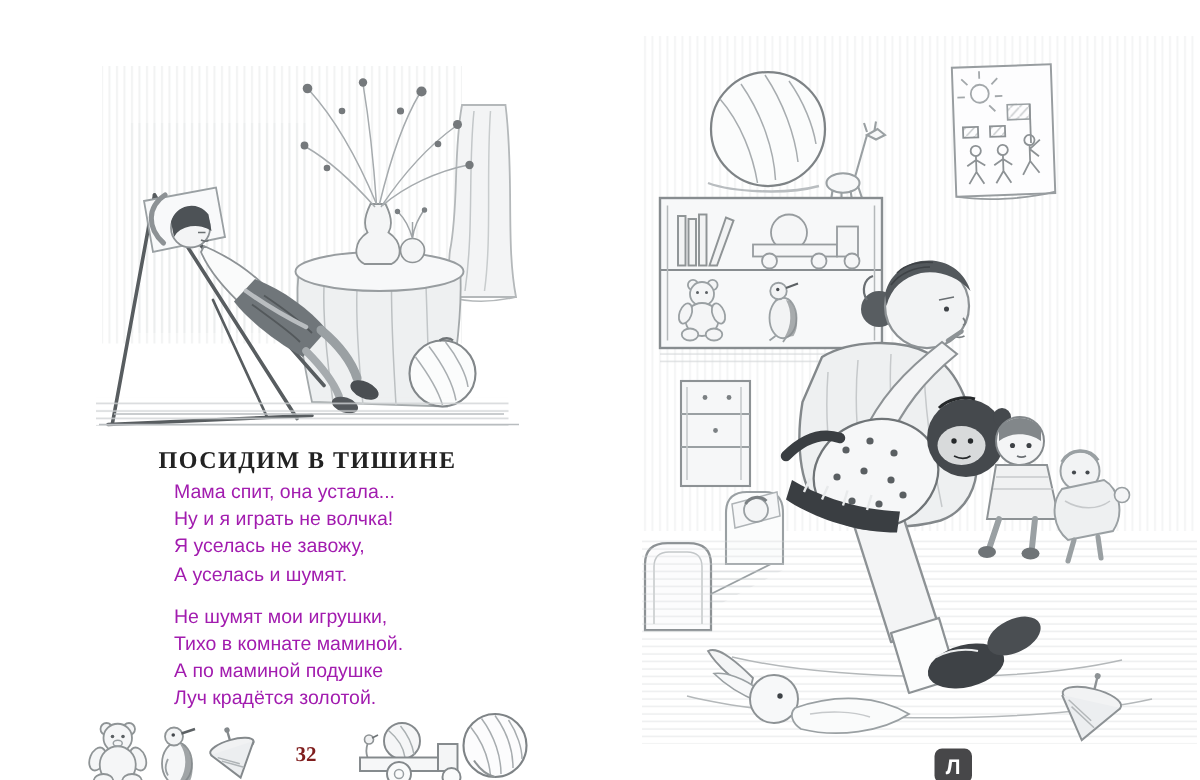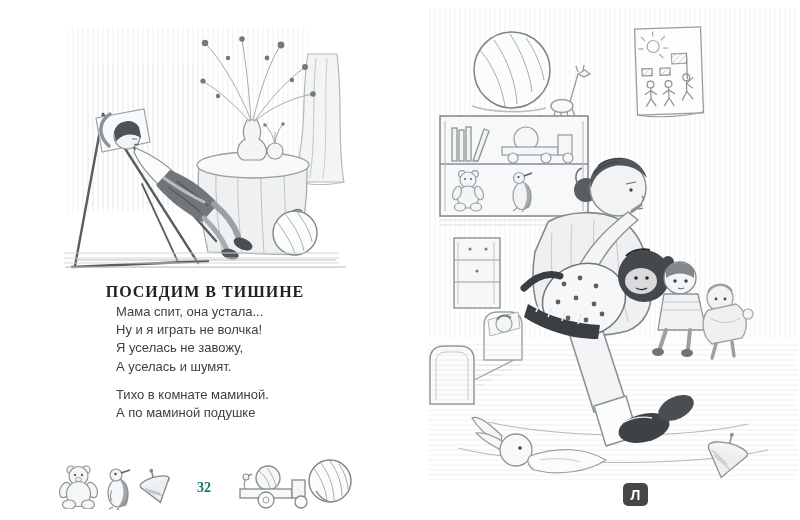--- a/index.html
+++ b/index.html
@@ -1,30 +1,30 @@
 <!DOCTYPE html>
 <html><head>
 <meta charset="utf-8">
 <style>
   html,body{margin:0;padding:0;}
   body{width:800px;height:520px;background:#ffffff;overflow:hidden;position:relative;
        font-family:"Liberation Sans",sans-serif;}
   .spread{position:absolute;inset:0;background:#ffffff;}
-  .page{position:absolute;top:0;bottom:0;}
+  .page{position:absolute;top:16px;bottom:0;}
   #left-page{left:0;width:400px;}
   #right-page{left:400px;width:400px;}
   .ill{position:absolute;}
   .poem-title{position:absolute;left:55px;top:283px;width:300px;text-align:center;
       font-family:"Liberation Serif",serif;font-weight:bold;font-size:16px;
       letter-spacing:1px;color:#222;white-space:nowrap;}
-  .poem{position:absolute;left:116px;top:303px;color:#404040;font-size:13px;line-height:18.2px;}
+  .poem{position:absolute;left:116px;top:303px;color:#a21caf;font-size:13px;line-height:18.2px;}
   .stanza{margin:0 0 10px 0;}
   .poem .line{white-space:nowrap;}
   .page-number{position:absolute;left:190px;top:480px;width:28px;text-align:center;
-      font-family:"Liberation Serif",serif;font-weight:bold;font-size:14px;color:#0f766e;}
+      font-family:"Liberation Serif",serif;font-weight:bold;font-size:14px;color:#7f1d1d;}
   .footer-icon{position:absolute;}
   .watermark{position:absolute;left:651px;top:483px;width:25px;height:23px;
       background:#3a3a3c;border-radius:5px;color:#fff;display:flex;align-items:center;
       justify-content:center;font-weight:bold;font-size:14px;opacity:.93;}
   svg{display:block;}
 </style>
 </head>
 <body>
 
 <div class="spread">
@@ -134,22 +134,24 @@
     <div class="poem-title">ПОСИДИМ В ТИШИНЕ</div>
 
     <div class="poem">
       <div class="stanza">
         <div class="line">Мама спит, она устала...</div>
         <div class="line">Ну и я играть не волчка!</div>
         <div class="line">Я уселась не завожу,</div>
         <div class="line">А уселась и шумят.</div>
       </div>
       <div class="stanza">
+        <div class="line">Не шумят мои игрушки,</div>
         <div class="line">Тихо в комнате маминой.</div>
         <div class="line">А по маминой подушке</div>
+        <div class="line">Луч крадётся золотой.</div>
       </div>
     </div>
 
     <svg class="footer-icon" style="left:57px;top:462px" width="44" height="47" viewBox="0 0 44 47">
       <g stroke="#8f9496" stroke-width="1.2" fill="#f5f6f7">
         <circle cx="14" cy="8" r="4"></circle>
           <circle cx="29" cy="8" r="4"></circle>
         <circle cx="21.5" cy="14" r="9.5"></circle>
         <ellipse cx="8" cy="28" rx="5" ry="8" transform="rotate(22 8 28)"></ellipse>
         <ellipse cx="35" cy="28" rx="5" ry="8" transform="rotate(-22 35 28)"></ellipse>

